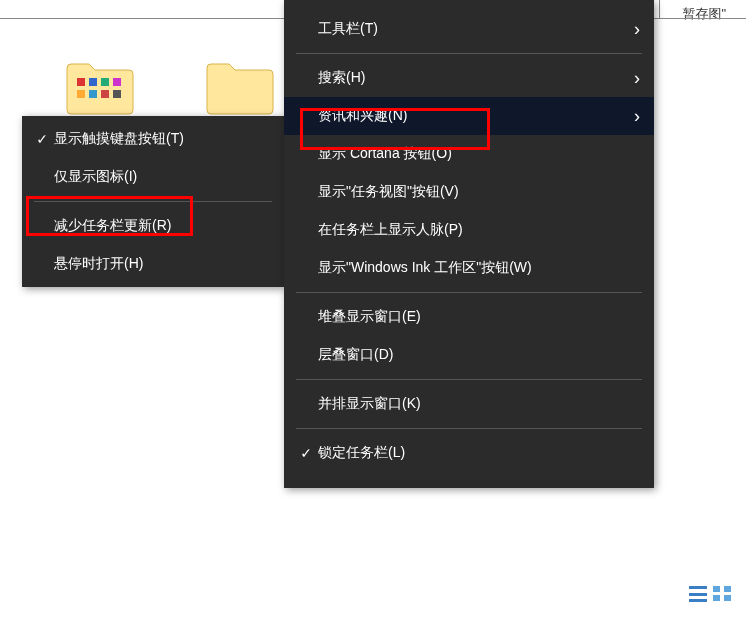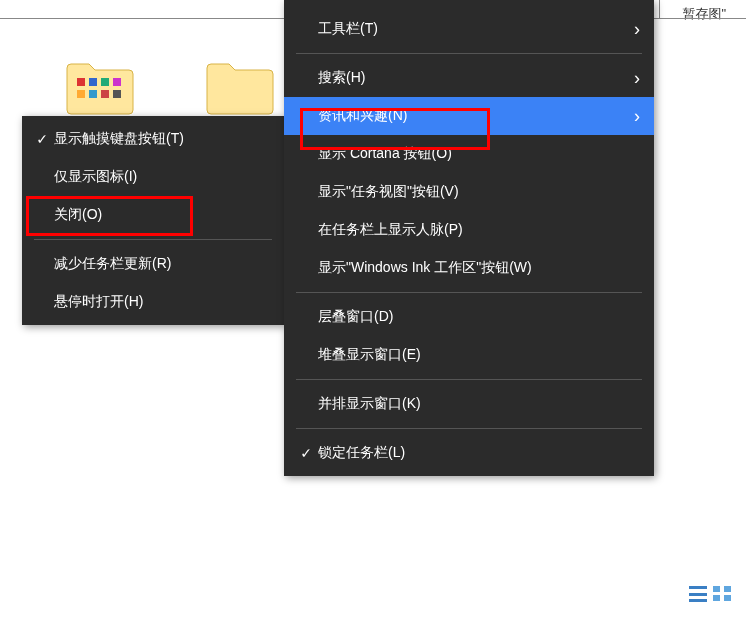--- a/index.html
+++ b/index.html
@@ -46,35 +46,35 @@
   .submenu {
     left: 22px;
     top: 116px;
     width: 262px;
   }
   .main-menu {
     left: 284px;
     top: 0;
     width: 370px;
     padding-top: 10px;
-    padding-bottom: 4px;
+    padding-bottom: 16px;
   }
   .menu-item {
     display: flex;
     align-items: center;
     height: 38px;
     padding: 0 14px 0 10px;
     cursor: default;
     position: relative;
   }
   .submenu .menu-item {
     padding-left: 8px;
   }
   .menu-item.hover {
-    background: #3b82f6;
+    background: #0f172a;
   }
   .menu-check {
     width: 24px;
     text-align: center;
     flex-shrink: 0;
   }
   .menu-label {
     flex: 1;
     white-space: nowrap;
   }
@@ -151,24 +151,20 @@
   <div class="context-menu submenu">
     <div id="sub-items">
         <div class="menu-item">
           <span class="menu-check">✓</span>
           <span class="menu-label">显示触摸键盘按钮(T)</span>
         </div>
         <div class="menu-item">
           <span class="menu-check"></span>
           <span class="menu-label">仅显示图标(I)</span>
         </div>
-        <div class="menu-item">
-          <span class="menu-check"></span>
-          <span class="menu-label">关闭(O)</span>
-        </div>
       </div>
     <div class="menu-sep"></div>
     <div id="sub-items2">
         <div class="menu-item">
           <span class="menu-check"></span>
           <span class="menu-label">减少任务栏更新(R)</span>
         </div>
         <div class="menu-item">
           <span class="menu-check"></span>
           <span class="menu-label">悬停时打开(H)</span>
@@ -210,26 +206,26 @@
           <span class="menu-arrow" style="font-size: 18px;"></span>
         </div>
         <div class="menu-item">
           <span class="menu-check"></span>
           <span class="menu-label">显示"Windows Ink 工作区"按钮(W)</span>
           <span class="menu-arrow" style="font-size: 18px;"></span>
         </div>
         <div class="menu-sep"></div>
         <div class="menu-item">
           <span class="menu-check"></span>
+          <span class="menu-label">堆叠显示窗口(E)</span>
+          <span class="menu-arrow" style="font-size: 18px;"></span>
+        </div>
+        <div class="menu-item">
+          <span class="menu-check"></span>
           <span class="menu-label">层叠窗口(D)</span>
-          <span class="menu-arrow" style="font-size: 18px;"></span>
-        </div>
-        <div class="menu-item">
-          <span class="menu-check"></span>
-          <span class="menu-label">堆叠显示窗口(E)</span>
           <span class="menu-arrow" style="font-size: 18px;"></span>
         </div>
         <div class="menu-sep"></div>
         <div class="menu-item">
           <span class="menu-check"></span>
           <span class="menu-label">并排显示窗口(K)</span>
           <span class="menu-arrow" style="font-size: 18px;"></span>
         </div>
         <div class="menu-sep"></div>
         <div class="menu-item">

